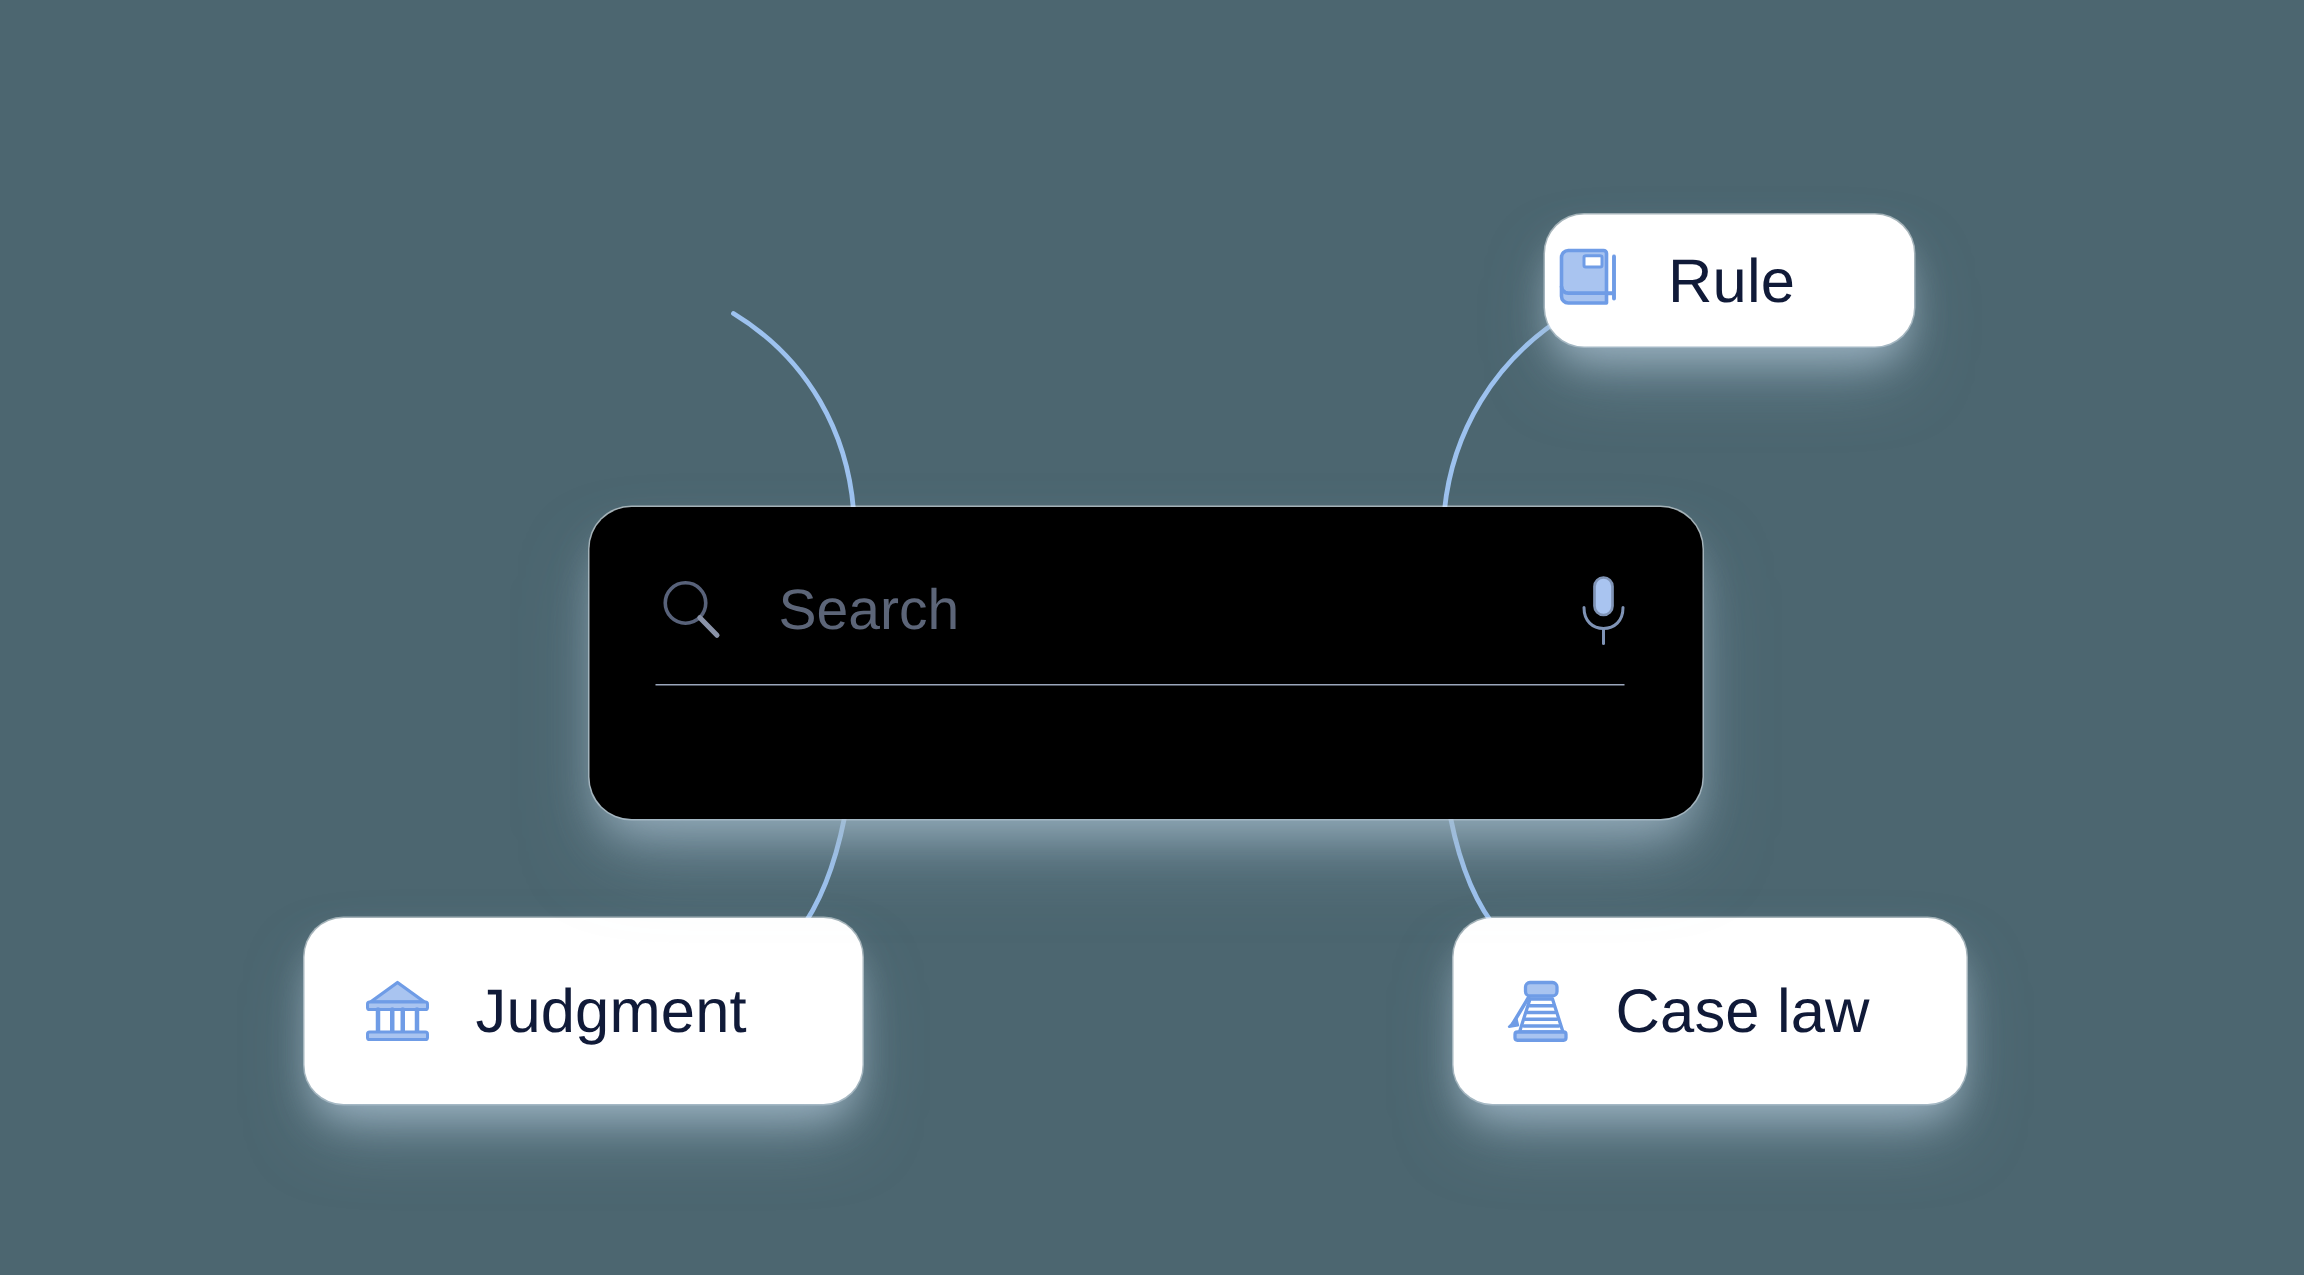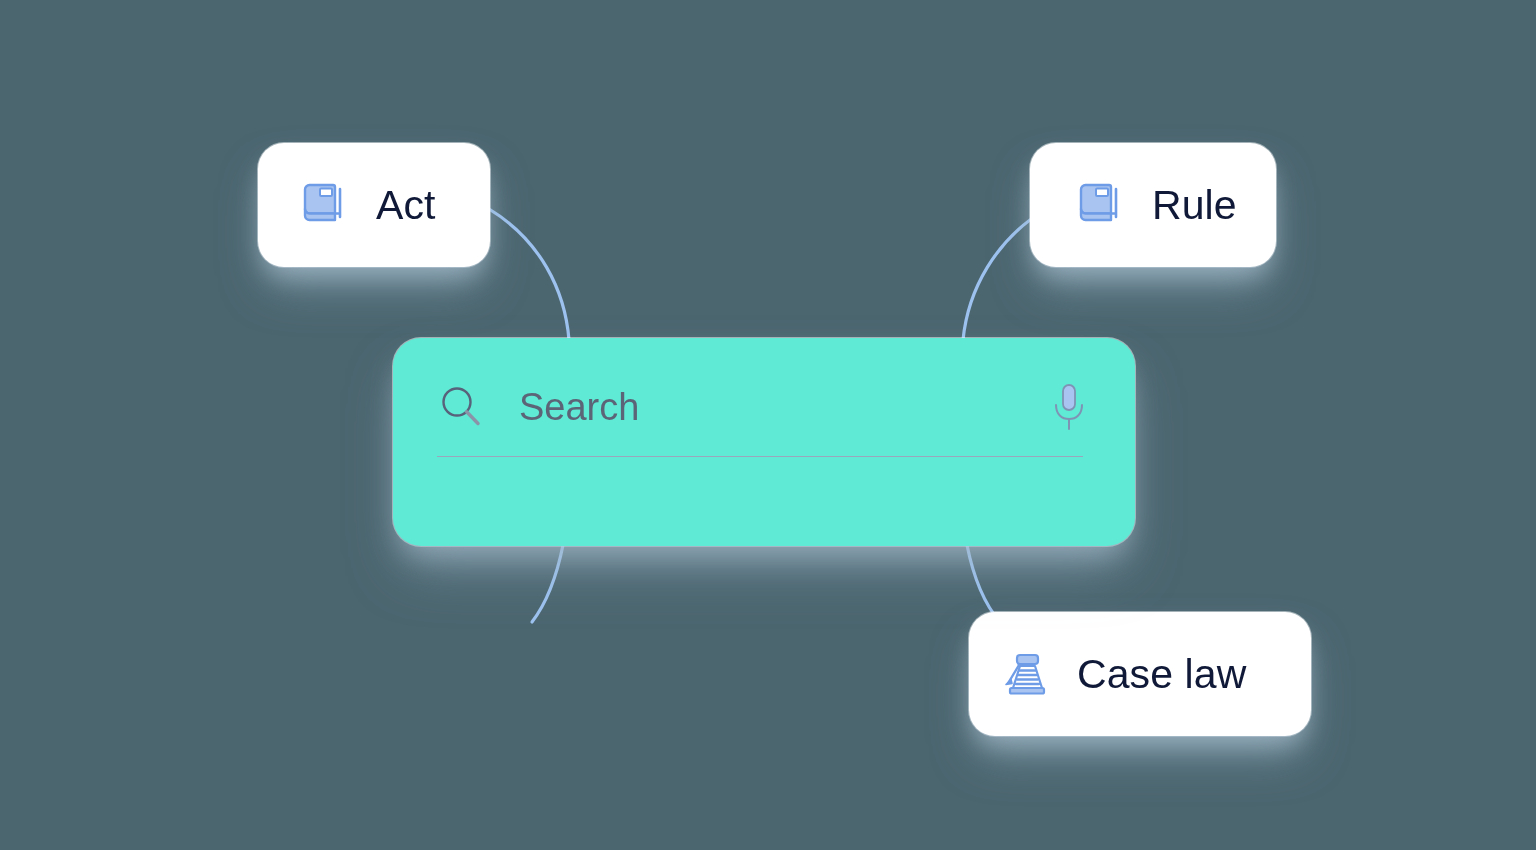--- a/index.html
+++ b/index.html
@@ -64,22 +64,21 @@
     width: 232px;
     height: 124px;
     padding-left: 36px;
   }
   #card-act .card-label { margin-left: 26px; }
 
   #card-rule {
     left: 1030px;
     top: 143px;
     width: 246px;
-    height: 124px;
-    padding-left: 40px;
+    height: 88px;
   }
   #card-rule .card-label { margin-left: 26px; }
 
   #card-judgment {
     left: 203px;
     top: 612px;
     width: 372px;
     height: 124px;
     padding-left: 34px;
   }
@@ -94,21 +93,21 @@
   }
   #card-caselaw .card-label { margin-left: 22px; }
 
   
   #search-panel {
     position: absolute;
     left: 393px;
     top: 338px;
     width: 742px;
     height: 208px;
-    background: #5eead4;
+    background: #000000;
     border-radius: 28px;
     box-shadow:
       0 16px 30px -8px rgba(168, 190, 205, 0.7),
       0 30px 54px -12px rgba(150, 178, 195, 0.5),
       0 0 0 1px rgba(255, 255, 255, 0.5);
     box-sizing: border-box;
   }
   #search-row {
     position: absolute;
     left: 44px;
@@ -153,44 +152,44 @@
 
 <div id="stage">
 
   <svg id="connectors" viewBox="0 0 1536 850" width="1536" height="850" fill="none">
     <path d="M 489 209 C 540 240, 565 290, 569 340" stroke="#9dc2ef" stroke-width="3.2" stroke-linecap="round" fill="none"></path>
     <path d="M 1046 209 C 995 240, 968 290, 963 340" stroke="#9dc2ef" stroke-width="3.2" stroke-linecap="round" fill="none"></path>
     <path d="M 563 545 C 556 580, 545 605, 532 622" stroke="#9dc2ef" stroke-width="3.2" stroke-linecap="round" fill="none"></path>
     <path d="M 967 545 C 974 580, 986 606, 1000 622" stroke="#9dc2ef" stroke-width="3.2" stroke-linecap="round" fill="none"></path>
   </svg>
 
-  <div class="card" id="card-act">
-    <span class="icon-wrap">
-      <svg width="56" height="56" viewBox="0 0 56 56" fill="none">
-        <path d="M11 12.5a4.5 4.5 0 0 1 4.5-4.5H39a2 2 0 0 1 2 2v26.5H15.5A4.5 4.5 0 0 1 11 32z" fill="#a9c4f0" stroke="#6f9ce6" stroke-width="2.4" stroke-linejoin="round"></path>
-        <rect x="26" y="11.5" width="12" height="7.5" rx="1.2" fill="#ffffff" stroke="#6f9ce6" stroke-width="2"></rect>
-        <path d="M11 32a4.5 4.5 0 0 0 4.5 4.5H41v6.5H15.5A4.5 4.5 0 0 1 11 38.5z" fill="#a9c4f0" stroke="#6f9ce6" stroke-width="2.4" stroke-linejoin="round"></path>
-        <path d="M41 36.5h5M46 12v28" stroke="#6f9ce6" stroke-width="2.6" stroke-linecap="round"></path>
-      </svg>
-    </span>
-    <span class="card-label">Act</span>
-  </div>
 
   <div class="card" id="card-rule">
     <span class="icon-wrap">
       <svg width="56" height="56" viewBox="0 0 56 56" fill="none">
         <path d="M11 12.5a4.5 4.5 0 0 1 4.5-4.5H39a2 2 0 0 1 2 2v26.5H15.5A4.5 4.5 0 0 1 11 32z" fill="#a9c4f0" stroke="#6f9ce6" stroke-width="2.4" stroke-linejoin="round"></path>
         <rect x="26" y="11.5" width="12" height="7.5" rx="1.2" fill="#ffffff" stroke="#6f9ce6" stroke-width="2"></rect>
         <path d="M11 32a4.5 4.5 0 0 0 4.5 4.5H41v6.5H15.5A4.5 4.5 0 0 1 11 38.5z" fill="#a9c4f0" stroke="#6f9ce6" stroke-width="2.4" stroke-linejoin="round"></path>
         <path d="M41 36.5h5M46 12v28" stroke="#6f9ce6" stroke-width="2.6" stroke-linecap="round"></path>
       </svg>
     </span>
     <span class="card-label">Rule</span>
   </div>
 
+  <div class="card" id="card-judgment">
+    <span class="icon-wrap">
+      <svg width="56" height="56" viewBox="0 0 56 56" fill="none">
+        <path d="M28 9 46 22H10z" fill="#a9c4f0" stroke="#6f9ce6" stroke-width="2.2" stroke-linejoin="round"></path>
+        <rect x="8" y="22" width="40" height="5" rx="1.4" fill="#a9c4f0" stroke="#6f9ce6" stroke-width="2"></rect>
+        <path d="M15 27v15M24.5 27v15M31.5 27v15M41 27v15" stroke="#6f9ce6" stroke-width="3" stroke-linecap="round"></path>
+        <rect x="8" y="42" width="40" height="5" rx="1.4" fill="#a9c4f0" stroke="#6f9ce6" stroke-width="2"></rect>
+      </svg>
+    </span>
+    <span class="card-label">Judgment</span>
+  </div>
 
   <div class="card" id="card-caselaw">
     <span class="icon-wrap">
       <svg width="56" height="56" viewBox="0 0 56 56" fill="none">
         <rect x="18" y="9" width="21" height="9" rx="3" fill="#a9c4f0" stroke="#6f9ce6" stroke-width="2.2"></rect>
         <path d="M21 20h15l7 22H14z" fill="#ffffff" stroke="#6f9ce6" stroke-width="2.2" stroke-linejoin="round"></path>
         <path d="M20.2 24.5h16.6M19.2 29h18.6M18 33.5h21M16.8 38h23.4" stroke="#6f9ce6" stroke-width="2.3" stroke-linecap="round"></path>
         <rect x="11" y="42" width="34" height="5.5" rx="1.6" fill="#a9c4f0" stroke="#6f9ce6" stroke-width="2.2"></rect>
         <path d="M20 19 9.5 36.5" stroke="#6f9ce6" stroke-width="2.4" stroke-linecap="round"></path>
         <path d="M12 33.5 7 38.5l6-1z" fill="#6f9ce6" stroke="#6f9ce6" stroke-width="1.6" stroke-linejoin="round"></path>

